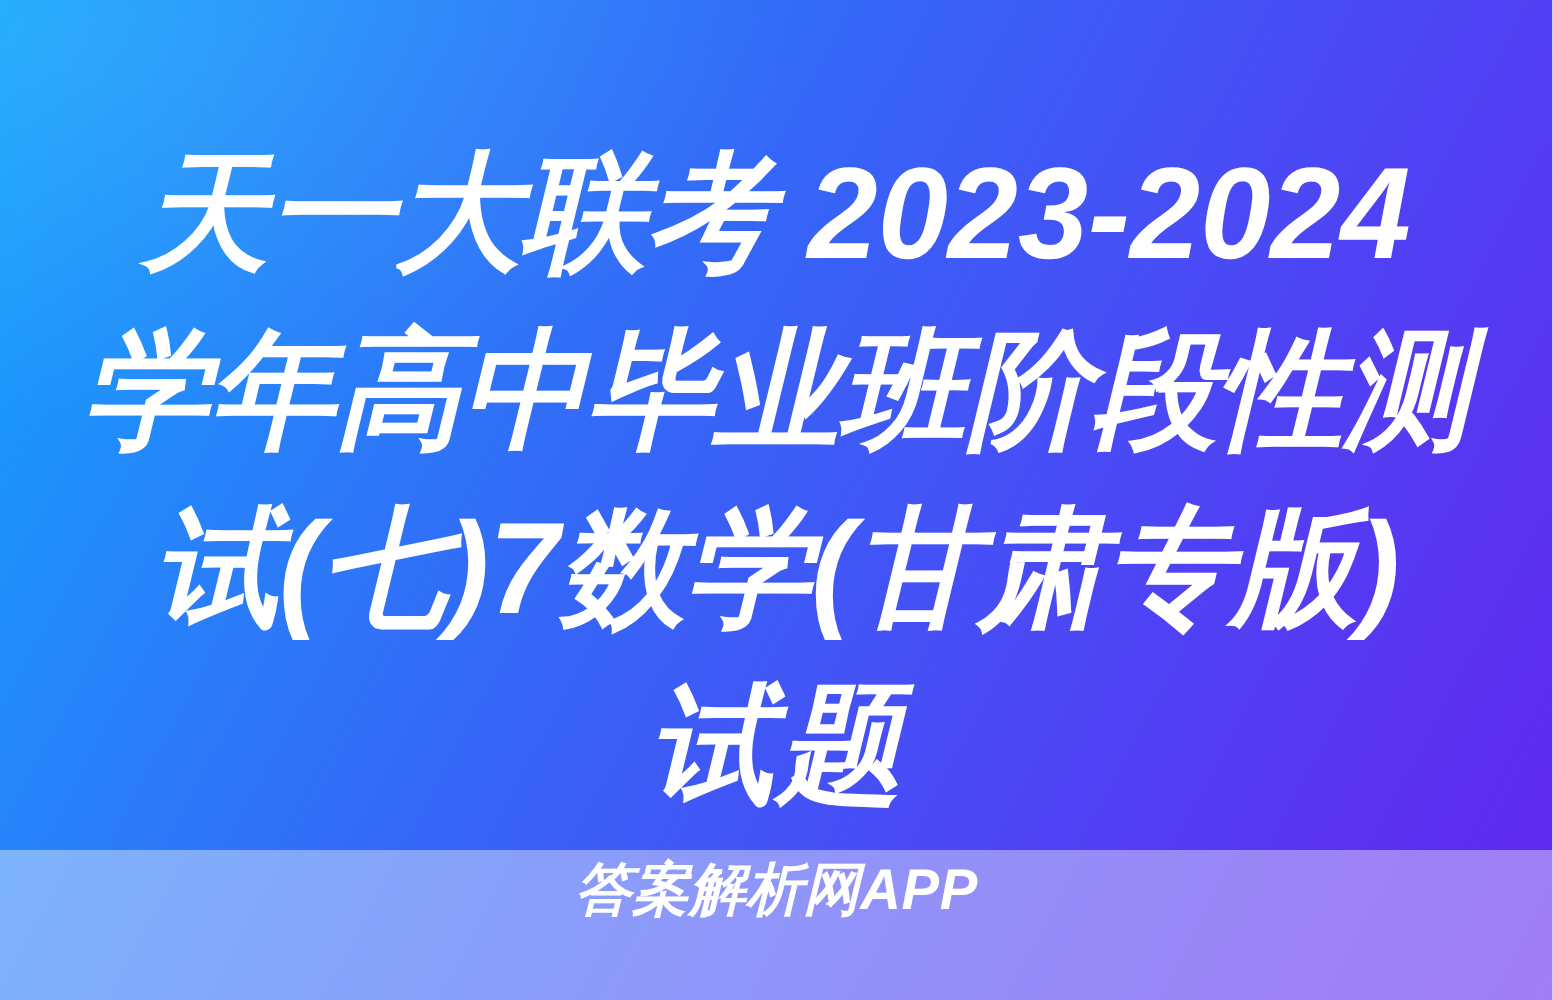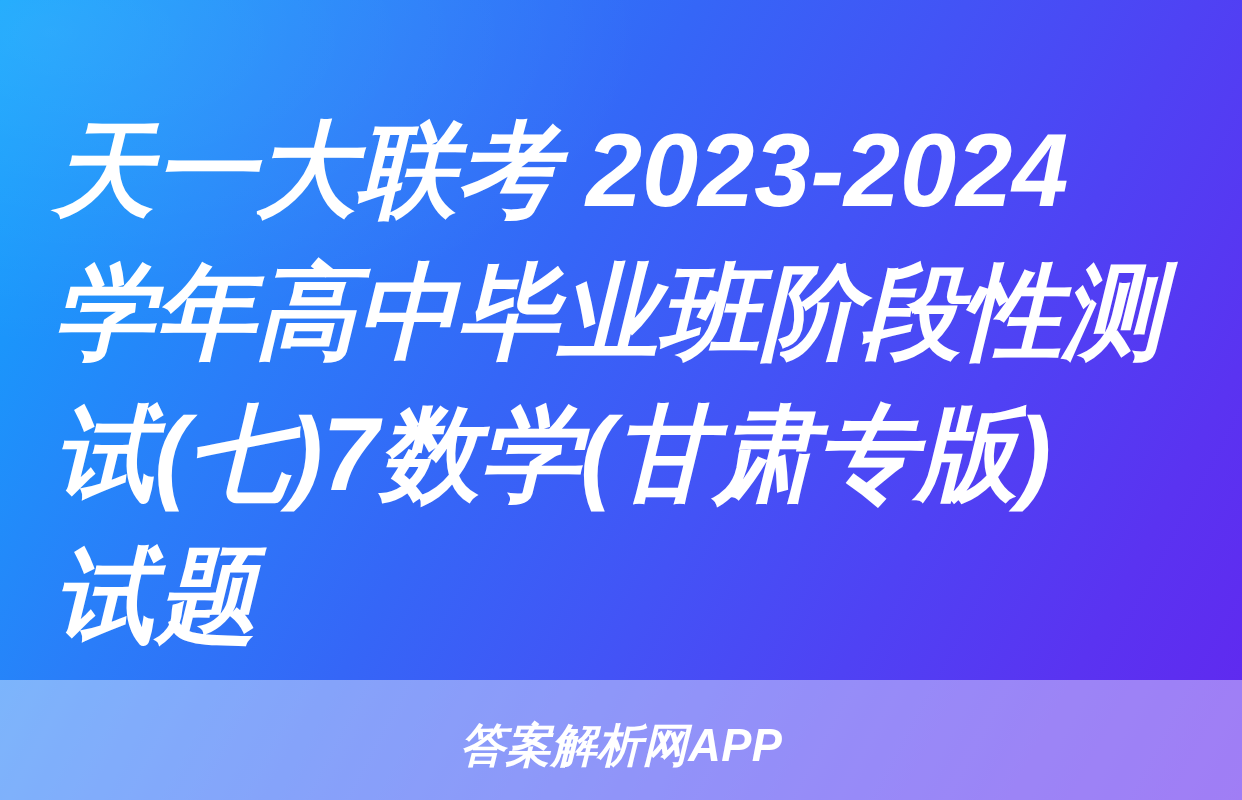--- a/index.html
+++ b/index.html
@@ -37,20 +37,21 @@
                 rgba(255,255,255,0.10) 0%,
                 rgba(255,255,255,0.00) 60%);
   }
 
   .title-block {
     position: absolute;
     left: 0;
     right: 0;
     top: 100px;
     z-index: 3;
+    text-align: center;
     padding: 0 36px;
     box-sizing: border-box;
   }
 
   .title-line {
     display: block;
     color: #ffffff;
     font-size: 104px;
     line-height: 142px;
     font-weight: 700;
@@ -68,21 +69,20 @@
   
   .bottom-banner {
     position: absolute;
     left: 0;
     right: 0;
     top: 680px;
     height: 120px;
     z-index: 4;
     background: rgba(255, 255, 255, 0.40);
     display: flex;
-    align-items: center;
     justify-content: center;
   }
 
   .watermark {
     color: #ffffff;
     font-size: 46px;
     line-height: 52px;
     font-weight: 700;
     font-style: italic;
     letter-spacing: 0.5px;

